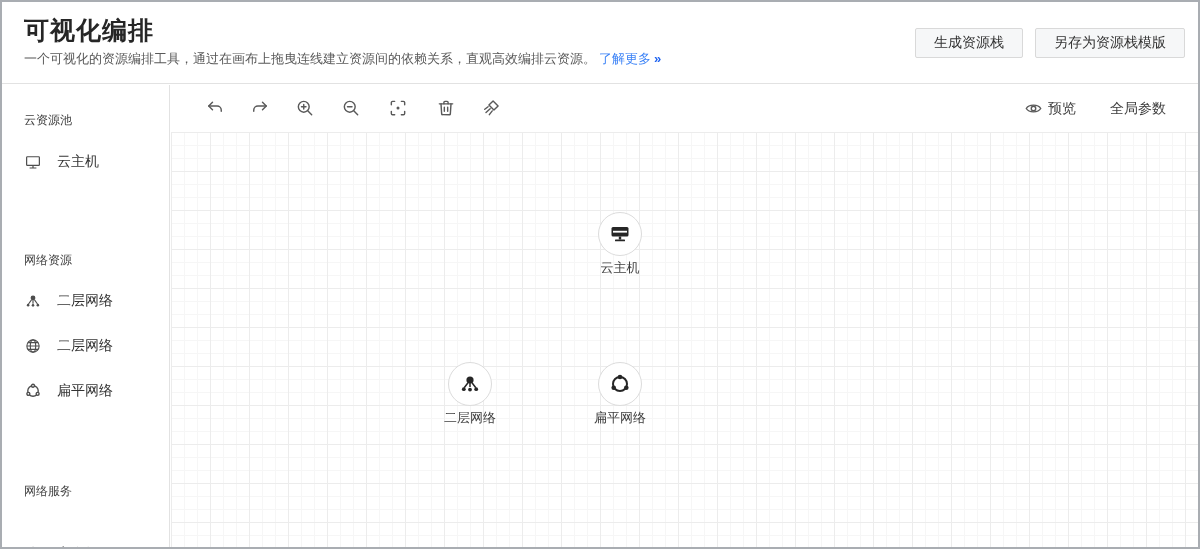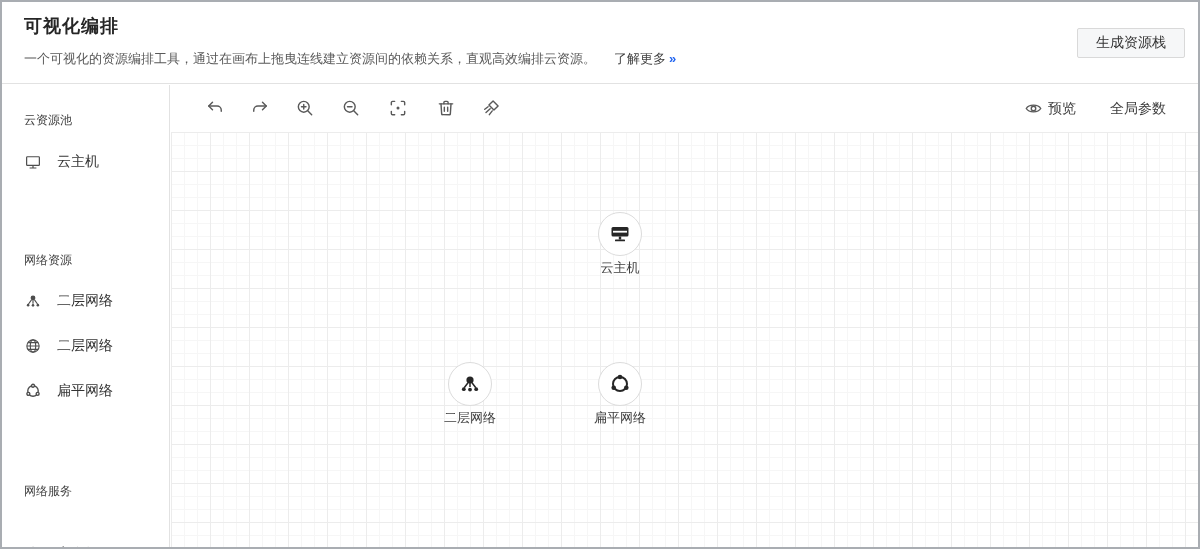--- a/index.html
+++ b/index.html
@@ -4,23 +4,23 @@
 <style>
   * { margin:0; padding:0; box-sizing:border-box; }
   html,body { background:#e8e8e8; }
   body { font-family:"Liberation Sans","DejaVu Sans",sans-serif; }
   .frame {
     position:relative; width:1200px; height:549px; background:#fff;
     border:2px solid #a9adb2; overflow:hidden;
   }
   
   .header { position:absolute; left:0; right:0; top:0; height:82px; background:#fff; border-bottom:1px solid #e2e2e2; }
-  .page-title { position:absolute; left:22px; top:12px; font-size:18px; font-weight:700; color:#262626; letter-spacing:1px; }
+  .page-title { position:absolute; left:22px; top:12px; font-size:25px; font-weight:700; color:#262626; letter-spacing:1px; }
   .page-subtitle { position:absolute; left:22px; top:48px; font-size:13px; color:#595959; white-space:nowrap; }
-  .learn-more { color:#404040; cursor:pointer; margin-left:18px; }
+  .learn-more { color:#3b82f6; cursor:pointer; margin-left:3px; }
   .learn-more-arrow { color:#2064f0; font-weight:700; margin-left:3px; font-size:13px; }
   .header-actions { position:absolute; right:13px; top:26px; display:flex; gap:12px; }
   .btn {
     height:30px; padding:8px 18px; display:flex; align-items:center;
     background:#f6f7f8; border:1px solid #d9d9d9; border-radius:2px;
     font-size:14px; color:#333; cursor:pointer; white-space:nowrap;
   }
   
   .sidebar { position:absolute; left:0; top:83px; bottom:0; width:168px; background:#fff; border-right:1px solid #e2e2e2; }
   .side-section-title { position:absolute; left:22px; font-size:12px; color:#404040; }
@@ -57,20 +57,21 @@
 
 <div class="frame">
 
   <div class="header">
     <div class="page-title">可视化编排</div>
     <div class="page-subtitle">
       <span>一个可视化的资源编排工具，通过在画布上拖曳连线建立资源间的依赖关系，直观高效编排云资源。</span><span class="learn-more">了解更多</span><span class="learn-more-arrow">»</span>
     </div>
     <div class="header-actions">
       <div class="btn">生成资源栈</div>
+      <div class="btn">另存为资源栈模版</div>
     </div>
   </div>
 
   <div class="sidebar">
     <div class="side-section-title" style="top:27px">云资源池</div>
 
     <div class="side-item" style="top:65px">
       <span class="icn">
         <svg width="18" height="18" viewBox="0 0 24 24" fill="none" stroke="#4d4d4d" stroke-width="1.6">
           <rect x="3.5" y="5" width="17" height="11.5" rx="1"></rect>

